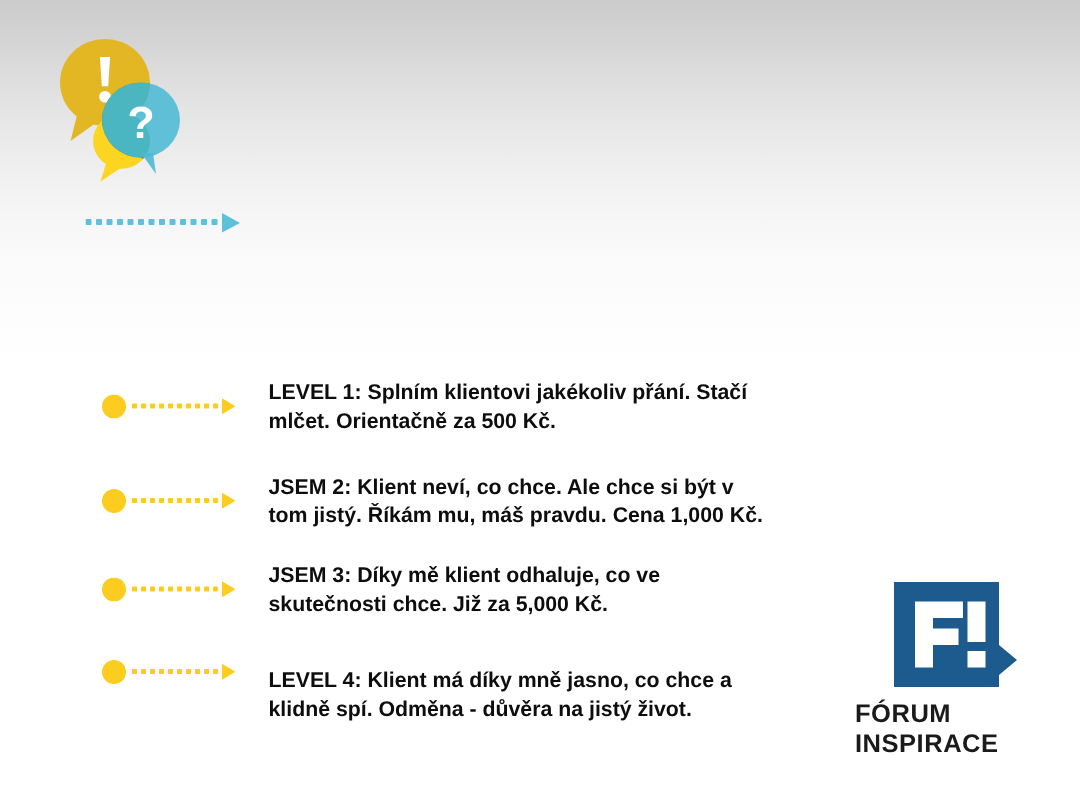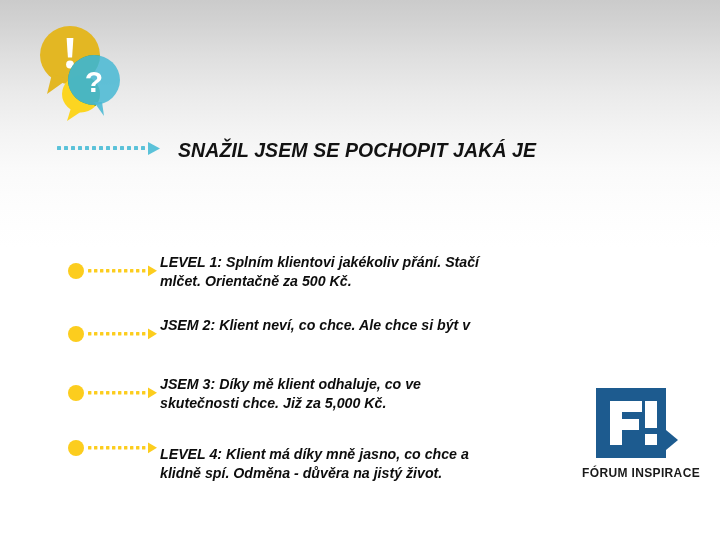--- a/index.html
+++ b/index.html
@@ -57,27 +57,26 @@
     font-weight: bold;
     font-style: italic;
     color: #121212;
     letter-spacing: 0.1px;
   }
   .title div { white-space: nowrap; }
 
   
   .level {
     position: absolute;
-    left: 160px;
+    left: 179px;
     width: 430px;
     font-size: 14.2px;
     line-height: 18.5px;
     font-weight: bold;
     color: #0d0d0d;
-    font-style: italic;
   }
   .level div { white-space: nowrap; }
 
   #level1 { top: 253px; }
   #level2 { top: 316px; }
   #level3 { top: 375px; }
   #level4 { top: 430px; margin-top: 15px; }
 
   
   .logo {
@@ -90,22 +89,22 @@
   .logo-mark {
     position: absolute;
     left: 26px;
     top: 0px;
   }
   .logo-text {
     position: absolute;
     left: 0px;
     top: 78px;
     width: 130px;
-    text-align: right;
-    font-size: 12px;
+    text-align: left;
+    font-size: 17px;
     font-weight: bold;
     letter-spacing: 0.35px;
     color: #1a1a1a;
   }
 </style>
 </head>
 <body>
 
 <div id="slide">
 
@@ -233,30 +232,30 @@
         <rect x="56" y="6" width="3.4" height="3.4" rx="0.5"></rect>
         <rect x="62" y="6" width="3.4" height="3.4" rx="0.5"></rect>
         <rect x="68" y="6" width="3.4" height="3.4" rx="0.5"></rect>
         <rect x="74" y="6" width="3.4" height="3.4" rx="0.5"></rect>
         <path d="M80,2.5 L89,7.8 L80,13.2 Z"></path>
       </g>
     </svg>
   </div>
 
   <div class="title">
-    <div>SNAŽIL JSEM SE POCHOPIT JAKÁ JE</div>
   </div>
 
   <div class="level" id="level1">
     <div>LEVEL 1: Splním klientovi jakékoliv přání. Stačí</div>
     <div>mlčet. Orientačně za 500 Kč.</div>
   </div>
 
   <div class="level" id="level2">
     <div>JSEM 2: Klient neví, co chce. Ale chce si být v</div>
+    <div>tom jistý. Říkám mu, máš pravdu. Cena 1,000 Kč.</div>
   </div>
 
   <div class="level" id="level3">
     <div>JSEM 3: Díky mě klient odhaluje, co ve</div>
     <div>skutečnosti chce. Již za 5,000 Kč.</div>
   </div>
 
   <div class="level" id="level4">
     <div>LEVEL 4: Klient má díky mně jasno, co chce a</div>
     <div>klidně spí. Odměna - důvěra na jistý život.</div>

